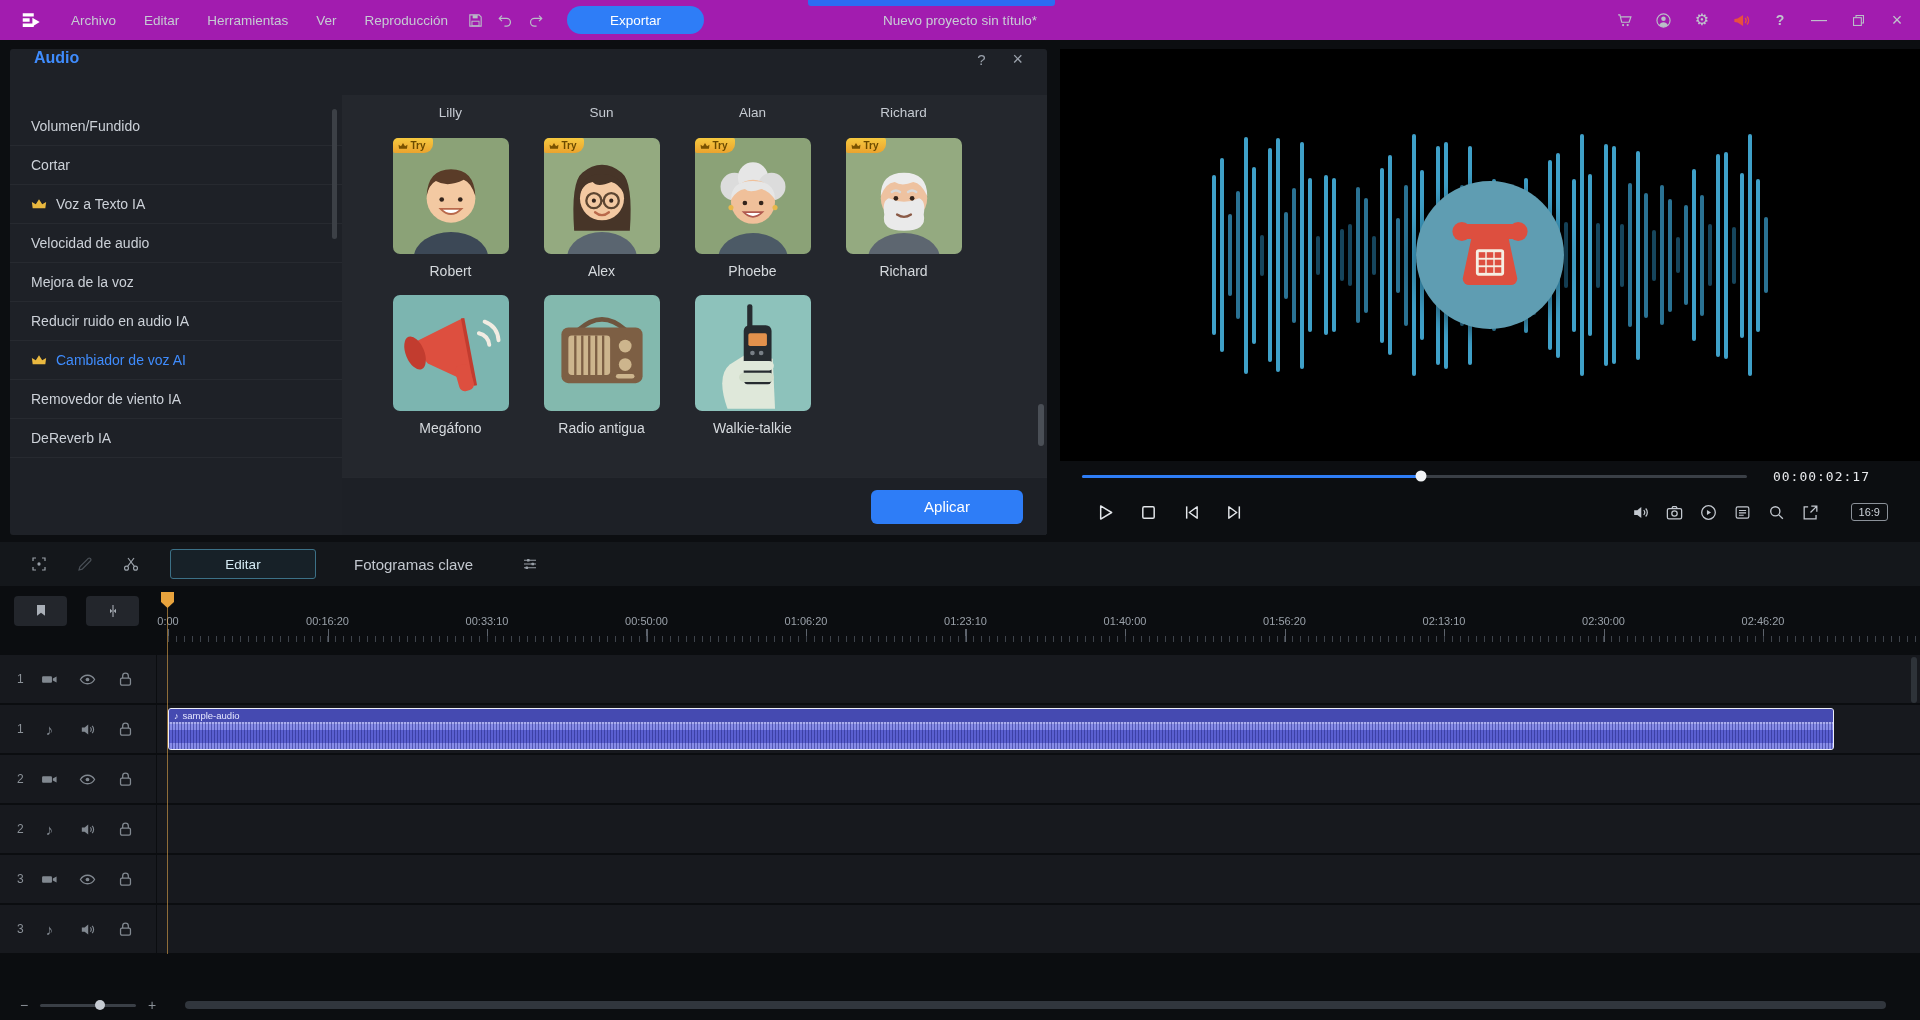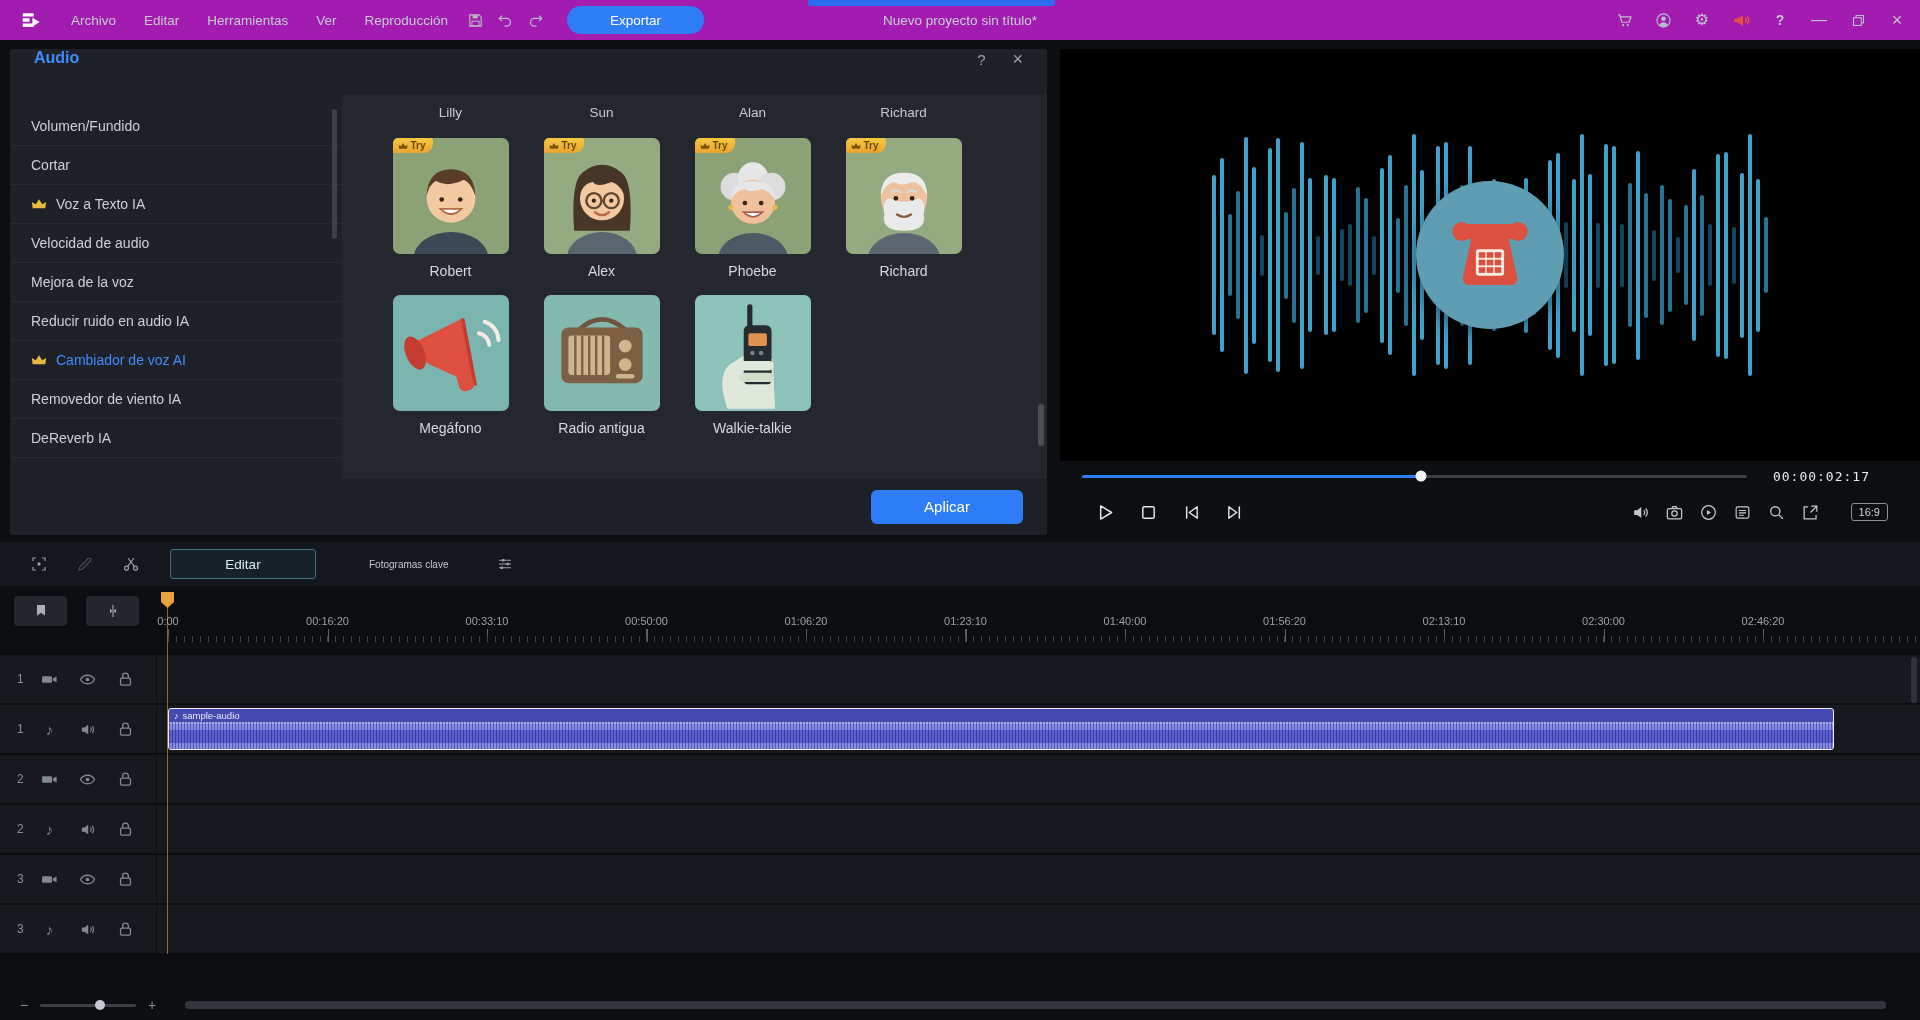--- a/index.html
+++ b/index.html
@@ -79,21 +79,21 @@
 .pc-right svg{width:19px;height:19px;cursor:pointer}
 .aspect-badge{margin-left:16px;border:1px solid #8b9199;border-radius:3px;font-size:11px;padding:2px 7px;color:#cdd2d9}
 
 
 .timeline{flex:1;display:flex;flex-direction:column;margin-top:6px;min-height:0}
 .tl-toolbar{height:44px;flex:none;background:#14171b;display:flex;align-items:center;padding-left:24px}
 .tt-icon{width:30px;height:30px;display:flex;align-items:center;justify-content:center;color:#99a0a8;margin-right:16px;cursor:pointer}
 .tt-icon svg{width:18px;height:18px}
 .tt-icon.dim{color:#4a5057}
 .edit-tab{width:146px;height:30px;margin-left:8px;border:1px solid #3c7187;border-radius:3px;background:rgba(62,130,160,.10);color:#d6ebf4;font-size:13.5px;display:flex;align-items:center;justify-content:center;cursor:pointer}
-.keyframes-tab{margin-left:53px;font-size:10px;color:#c3c8cf;cursor:pointer}
+.keyframes-tab{margin-left:38px;font-size:15px;color:#c3c8cf;cursor:pointer}
 .adjust-ic{margin-left:42px}
 .tl-main{height:404px;flex:none;background:#0b0d10;display:flex;position:relative}
 .tl-left{width:157px;flex:none;position:relative;padding-top:69px}
 .tl-tools{position:absolute;top:10px;left:14px;display:flex;gap:19px}
 .tool-btn{width:53px;height:30px;background:#23262c;border-radius:4px;display:flex;align-items:center;justify-content:center;color:#a9afb7;cursor:pointer}
 .tool-btn svg{width:16px;height:16px}
 .thead-row{height:48px;margin-bottom:2px;background:#17191e;display:flex;align-items:center;padding-left:17px;border-right:1px solid #0b0d10}
 .thead-num{width:12px;font-size:12px;color:#8b9198;margin-right:12px}
 .thead-ic{width:17px;height:17px;color:#818890;margin-right:21px;flex:none;cursor:pointer}
 .thead-ic:last-child{margin-right:0}

